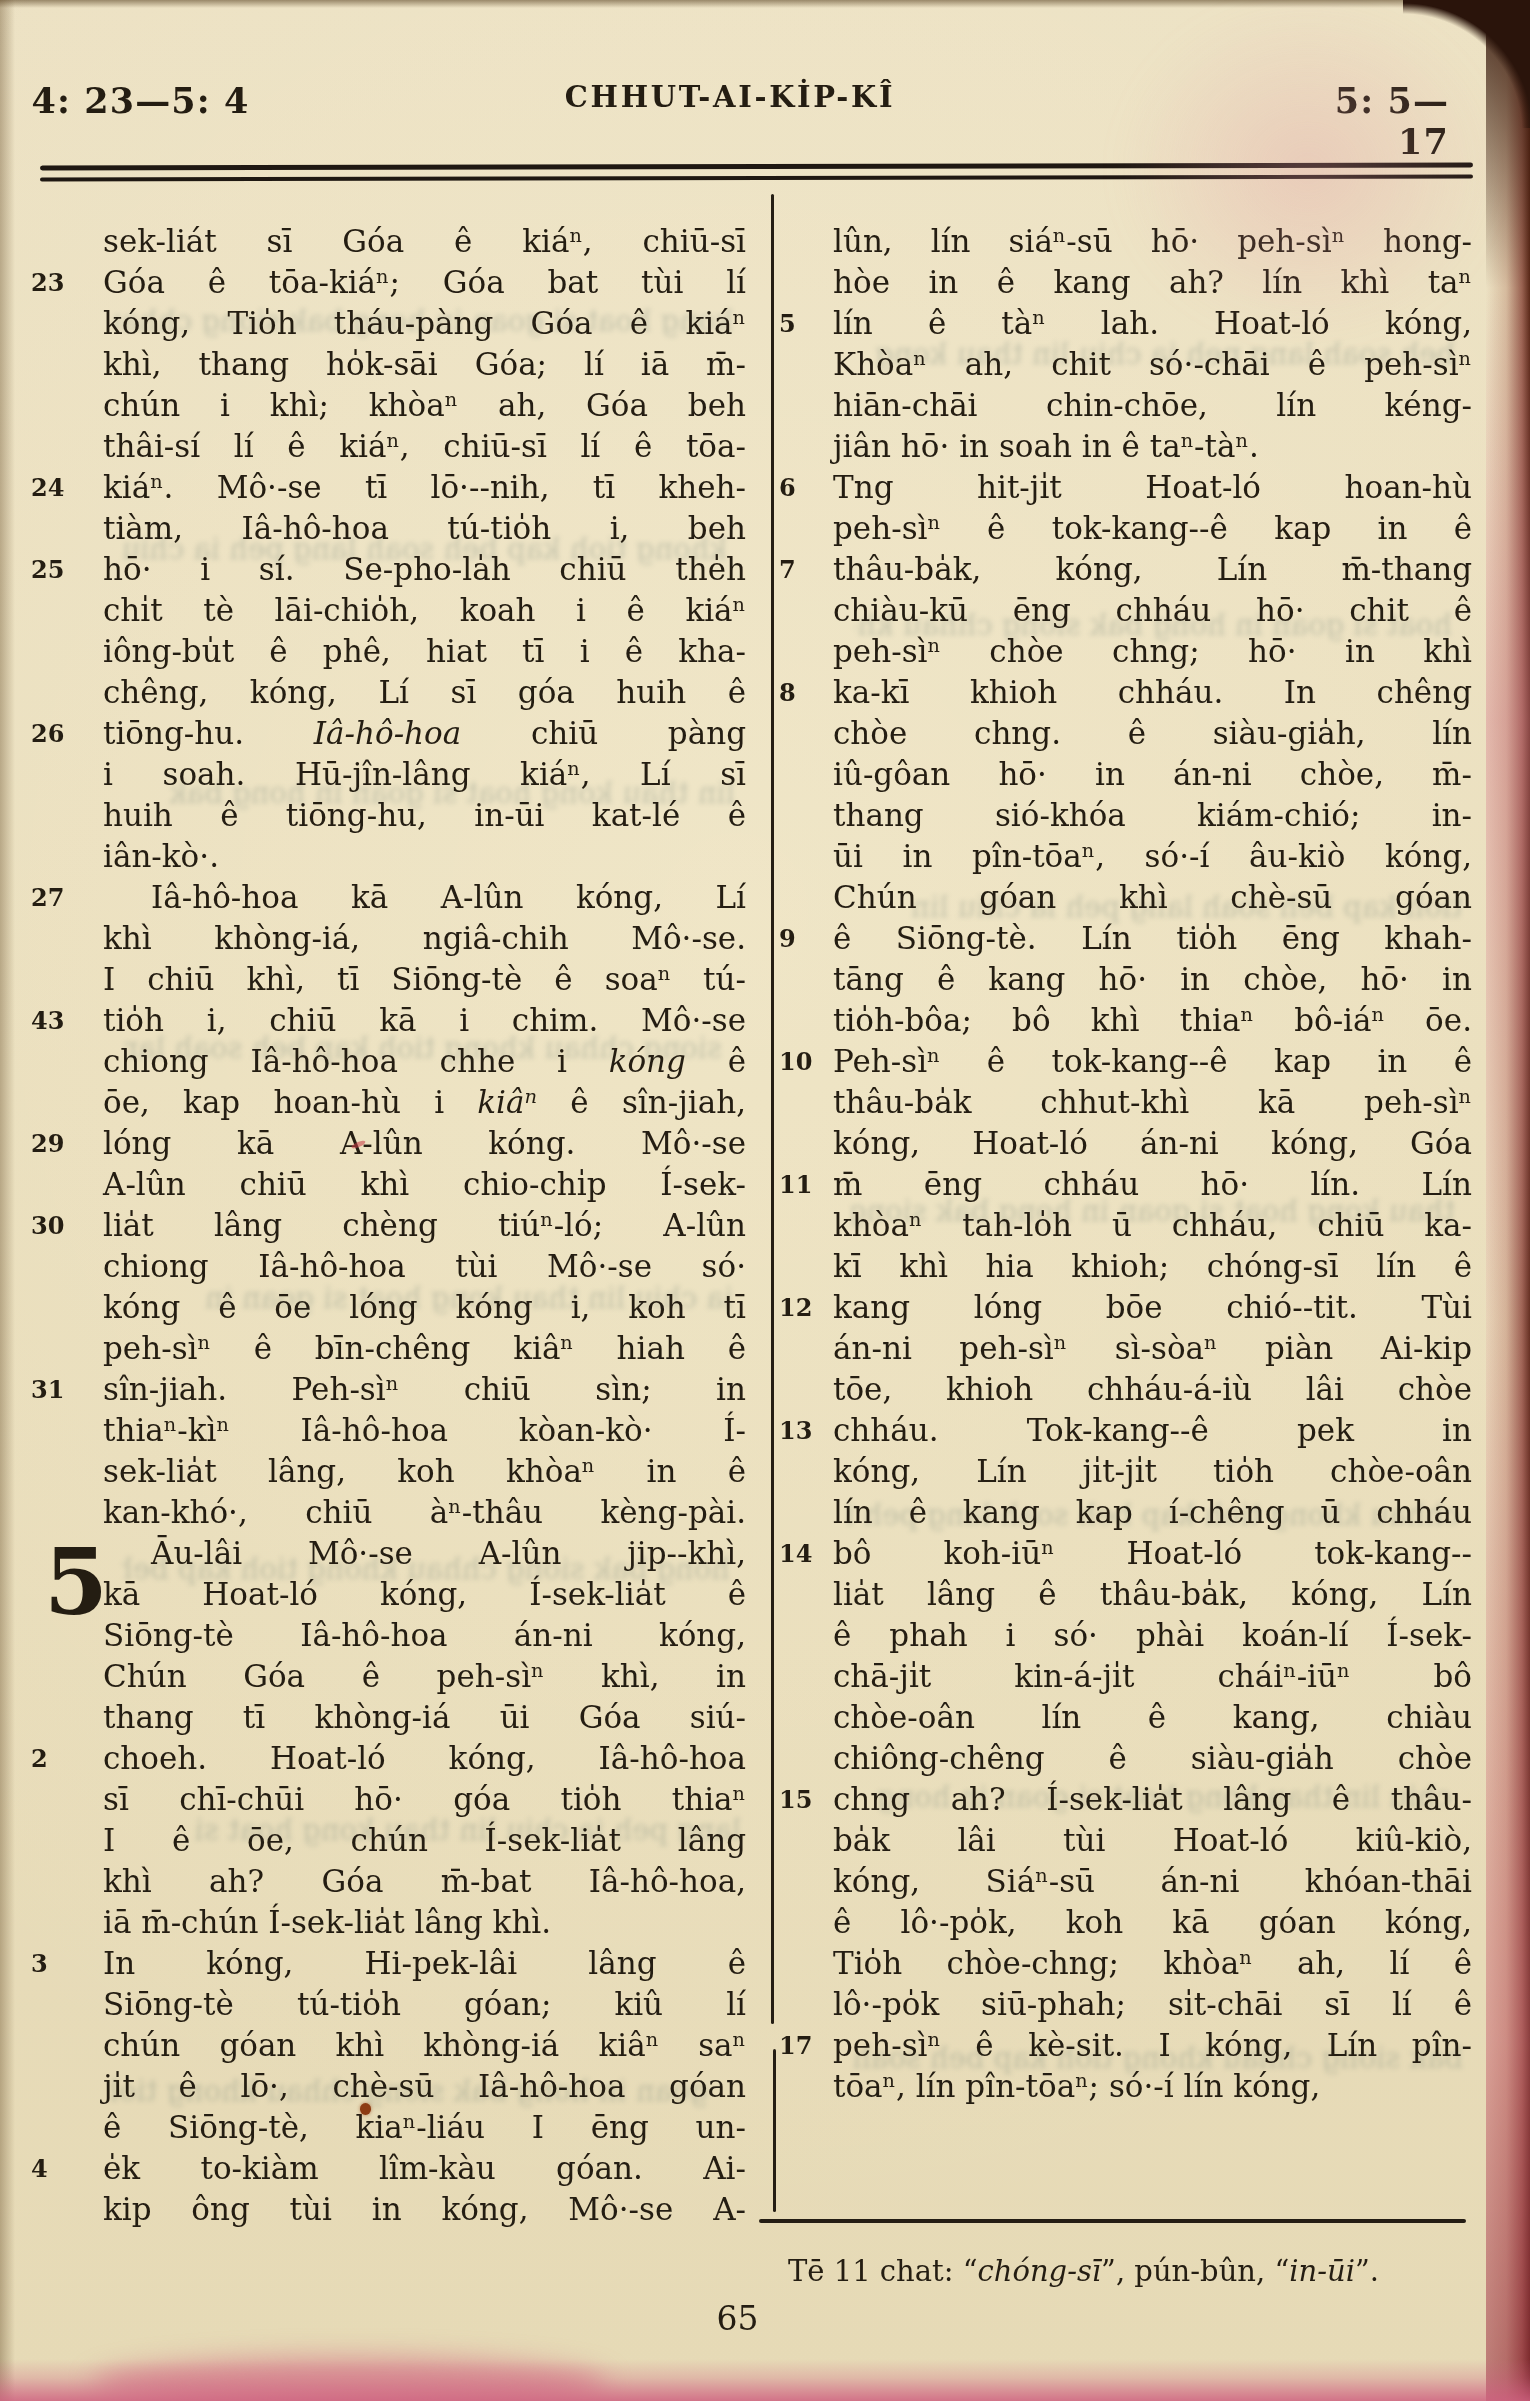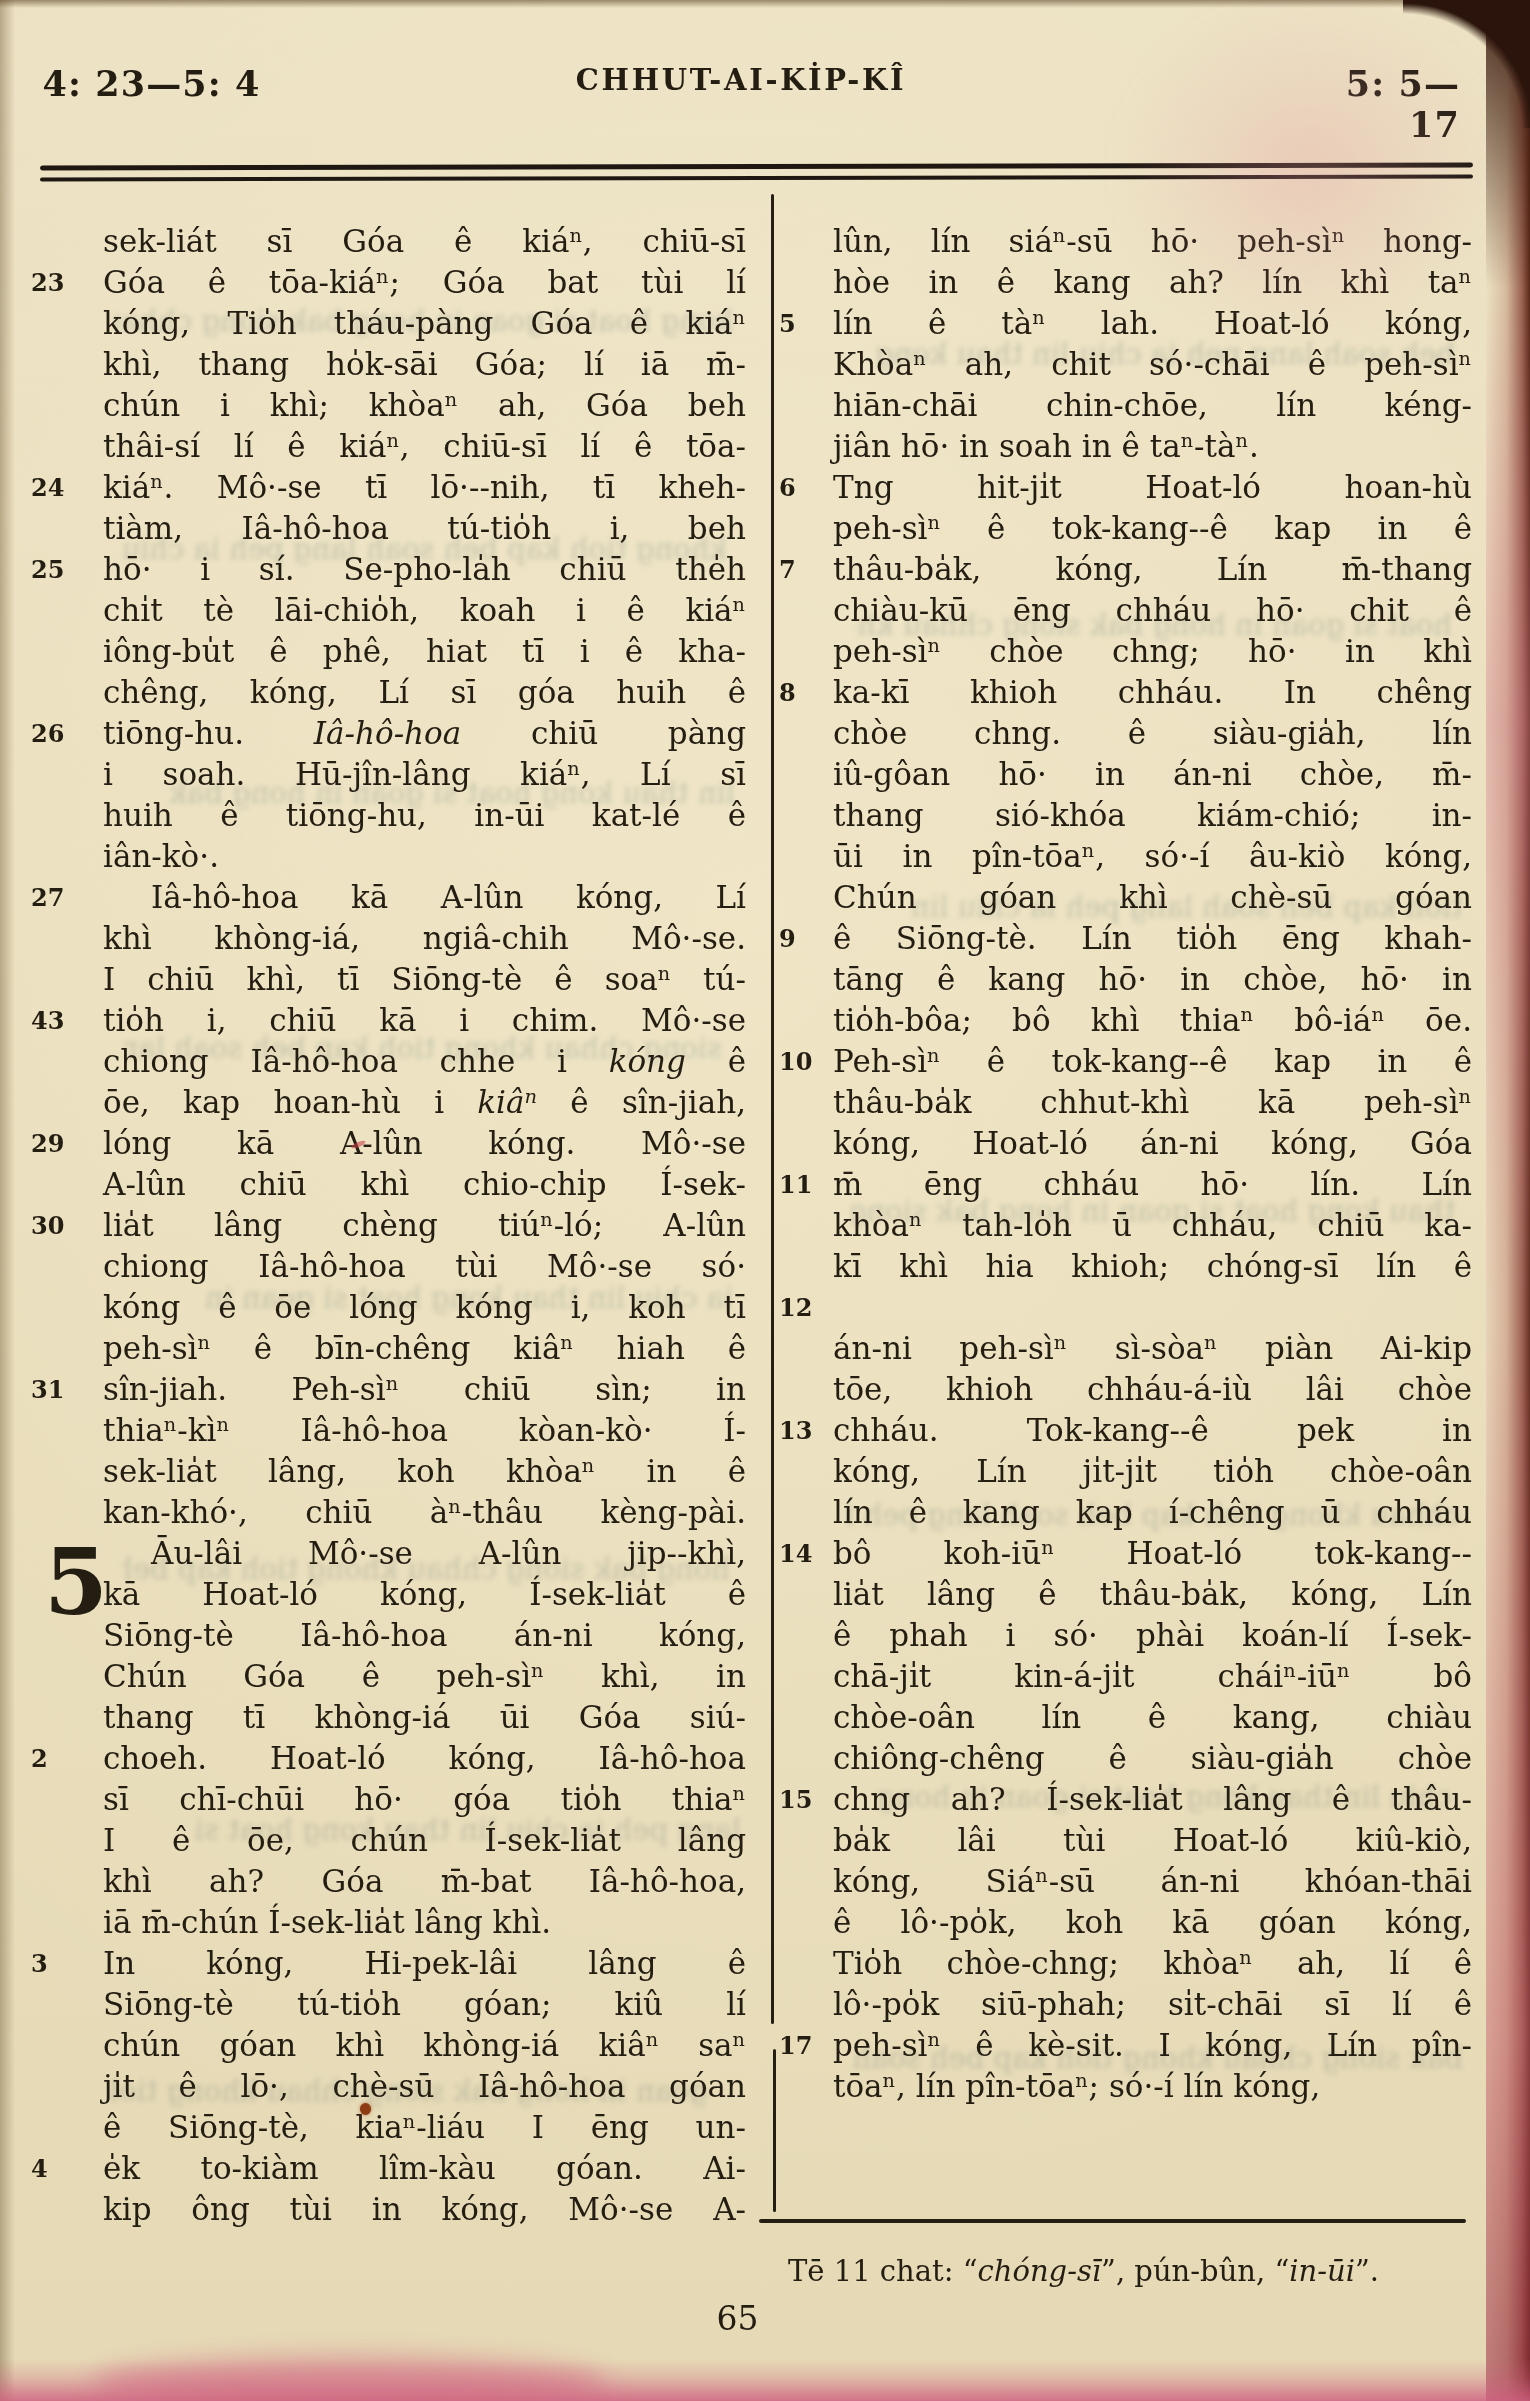--- a/index.html
+++ b/index.html
@@ -5,21 +5,21 @@
   html,body{margin:0;padding:0;background:#3b342c;}
   .page{
     position:relative;width:1531px;height:2401px;overflow:hidden;
     font-family:"DejaVu Serif","Liberation Serif",serif;
     color:#241d12;
     background:
       radial-gradient(130% 90% at 48% 38%, rgba(255,250,225,0.28), rgba(0,0,0,0) 62%),
       radial-gradient(125% 125% at 50% 50%, rgba(0,0,0,0) 55%, rgba(118,88,42,0.20) 100%),
       linear-gradient(180deg,#ece1c3 0%,#e9ddbb 45%,#e6dab6 100%);
   }
-  .hdr{position:absolute;top:63px;font-weight:bold;font-size:35px;letter-spacing:1.1px;margin-left:11px;}
+  .hdr{position:absolute;top:80px;font-weight:bold;font-size:35px;letter-spacing:1.1px;}
   .hdr-left{left:31.5px;}
   .hdr-center{left:0;width:1460px;text-align:center;font-size:29px;letter-spacing:2.7px;}
   .hdr-right{left:1286px;width:163px;text-align:right;}
   .rule{position:absolute;left:40px;width:1433px;background:#1f1812;border-radius:2.7px;transform:rotate(-0.12deg);}
   .rule-a{top:164px;height:4.9px;}
   .rule-b{top:176px;height:4.3px;}
   .divider{position:absolute;width:2.7px;background:#251e14;border-radius:1.6px;}
   .divider-1{left:771px;top:194px;height:1830px;}
   .divider-2{left:773px;top:2049px;height:163px;}
   .col{position:absolute;top:221px;}
@@ -165,21 +165,21 @@
       <div class="line"><span><span>Chún góan khì chè-sū góan</span></span></div>
       <div class="line"><span class="vnum">9</span><span><span>ê Siōng-tè.  Lín tio̍h ēng khah-</span></span></div>
       <div class="line"><span><span>tāng ê kang hō· in chòe, hō· in</span></span></div>
       <div class="line"><span><span>tio̍h-bôa; bô khì thiaⁿ bô-iáⁿ ōe.</span></span></div>
       <div class="line"><span class="vnum">10</span><span><span>Peh-sìⁿ ê tok-kang--ê kap in ê</span></span></div>
       <div class="line"><span><span>thâu-ba̍k chhut-khì kā peh-sìⁿ</span></span></div>
       <div class="line"><span><span>kóng, Hoat-ló án-ni kóng, Góa</span></span></div>
       <div class="line"><span class="vnum">11</span><span><span>m̄ ēng chháu hō· lín.  Lín</span></span></div>
       <div class="line"><span><span>khòaⁿ tah-lo̍h ū chháu, chiū ka-</span></span></div>
       <div class="line"><span><span>kī khì hia khioh; chóng-sī lín ê</span></span></div>
-      <div class="line"><span class="vnum">12</span></div>
+      <div class="line"><span class="vnum">12</span><span><span>kang lóng bōe chió--tit.  Tùi</span></span></div>
       <div class="line"><span><span>án-ni peh-sìⁿ sì-sòaⁿ piàn Ai-kip</span></span></div>
       <div class="line"><span><span>tōe, khioh chháu-á-iù lâi chòe</span></span></div>
       <div class="line"><span class="vnum">13</span><span><span>chháu.  Tok-kang--ê pek in</span></span></div>
       <div class="line"><span><span>kóng, Lín ji̍t-ji̍t tio̍h chòe-oân</span></span></div>
       <div class="line"><span><span>lín ê kang kap í-chêng ū chháu</span></span></div>
       <div class="line"><span class="vnum">14</span><span><span>bô koh-iūⁿ  Hoat-ló tok-kang--</span></span></div>
       <div class="line"><span><span>lia̍t lâng ê thâu-ba̍k, kóng, Lín</span></span></div>
       <div class="line"><span><span>ê phah i só· phài koán-lí Í-sek-</span></span></div>
       <div class="line"><span><span>chā-ji̍t kin-á-ji̍t cháiⁿ-iūⁿ bô</span></span></div>
       <div class="line"><span><span>chòe-oân lín ê kang, chiàu</span></span></div>

